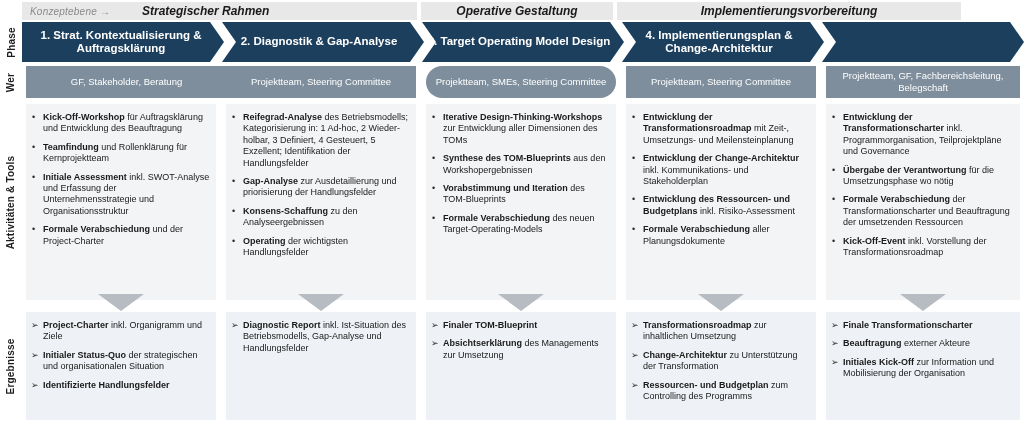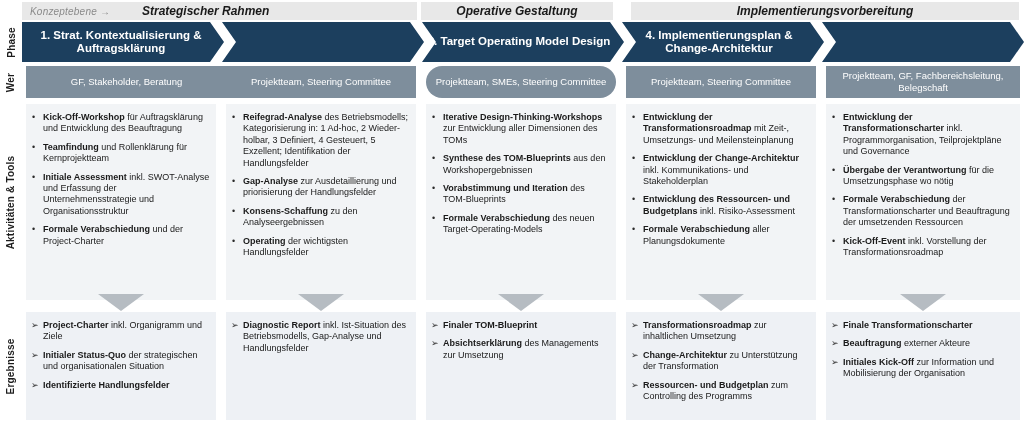--- a/index.html
+++ b/index.html
@@ -119,34 +119,35 @@
   <div class="rowlabel" style="top:312px;height:108px;">
     <span>Ergebnisse</span>
   </div>
 
   <div class="kband k0" style="left:22px;width:395px;">
     <div class="ktxt" style="padding-left:120px;">Strategischer Rahmen</div>
   </div>
   <div class="kband" style="left:421px;width:192px;">
     <div class="ktxt">Operative Gestaltung</div>
   </div>
-  <div class="kband" style="left:631px;width:388px;">
+  <div class="kband" style="left:617px;width:344px;">
     <div class="ktxt">Implementierungsvorbereitung</div>
   </div>
   <div class="klabel">Konzeptebene →</div>
 
   <div class="phaseband">
     <div class="phase-bg"></div>
     <div class="notch" style="left:188px;"></div>
     <div class="notch" style="left:388px;"></div>
     <div class="notch" style="left:588px;"></div>
     <div class="notch" style="left:788px;"></div>
   </div>
 
   <div class="phasetxt" style="left:30px;width:182px;">1. Strat. Kontextualisierung &amp; Auftragsklärung</div>
+  <div class="phasetxt" style="left:226px;width:186px;">2. Diagnostik &amp; Gap-Analyse</div>
   <div class="phasetxt" style="left:426px;width:186px;">3. Target Operating Model Design</div>
   <div class="phasetxt" style="left:626px;width:186px;">4. Implementierungsplan &amp; Change-Architektur</div>
 
   <div class="werbox" style="left:26px;width:201px;">GF, Stakeholder, Beratung</div>
   <div class="werbox" style="left:226px;width:190px;">Projektteam, Steering Committee</div>
   <div class="werbox" style="left:426px;width:190px;border-radius:16px;">Projektteam, SMEs, Steering Committee</div>
   <div class="werbox" style="left:626px;width:190px;">Projektteam, Steering Committee</div>
   <div class="werbox" style="left:826px;width:194px;">Projektteam, GF, Fachbereichsleitung, Belegschaft</div>
 
   <div class="actpanel" style="left:26px;width:190px;">

